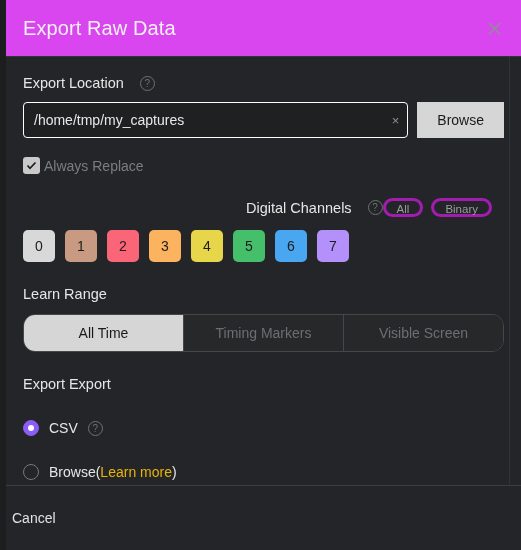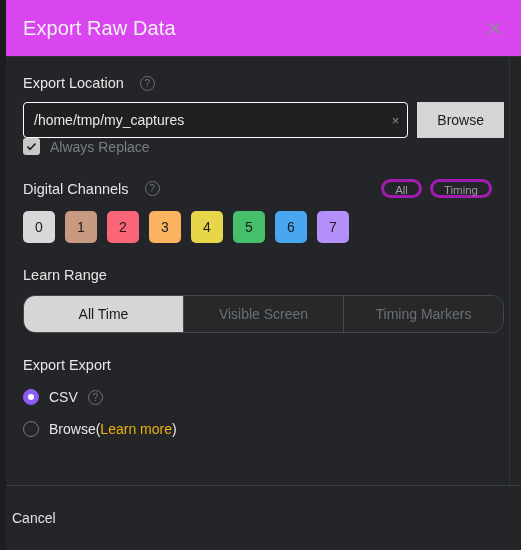--- a/index.html
+++ b/index.html
@@ -164,22 +164,22 @@
     border: none;
     border-radius: 0;
     font-size: 14px;
     font-family: "Liberation Sans", sans-serif;
     cursor: pointer;
   }
 
   .checkbox-row {
     display: flex;
     align-items: center;
-    gap: 10px;
-    margin-top: 0;
+    gap: 4px;
+    margin-top: 19px;
   }
   .checkbox {
     width: 17px;
     height: 17px;
     border-radius: 3px;
     background: #c9c9c9;
     display: flex;
     align-items: center;
     justify-content: center;
     cursor: pointer;
@@ -188,21 +188,21 @@
   .checkbox-label {
     font-size: 14px;
     color: #7b7e80;
   }
 
   
   .block { margin-top: 24px; }
   .block-head {
     display: flex;
     align-items: center;
-    justify-content: space-between;
+    justify-content: flex-end;
   }
   .pill-group {
     display: flex;
     gap: 8px;
     margin-right: 12px;
   }
   .pill {
     border: 3px solid #a21caf;
     color: #9a9d9f;
     background: transparent;
@@ -258,21 +258,21 @@
   .seg.active {
     background: #d6d6d6;
     color: #1a1a1a;
   }
 
   
   .radio-row {
     display: flex;
     align-items: center;
     gap: 10px;
-    margin-top: 16px;
+    margin-top: 28px;
   }
   .radio {
     width: 16px;
     height: 16px;
     border-radius: 50%;
     border: 1.5px solid #76797b;
     box-sizing: border-box;
     display: flex;
     align-items: center;
     justify-content: center;
@@ -375,43 +375,43 @@
         </div>
 
         <div class="block">
           <div class="block-head">
             <div class="section-label-row">
               <span class="section-label">Digital Channels</span>
               <span class="help-icon">?</span>
             </div>
             <div class="pill-group">
               <button class="pill">All</button>
-              <button class="pill">Timing</button>
+              <button class="pill">Binary</button>
             </div>
           </div>
           <div class="channels" id="channels">
               <div class="chan" style="background: rgb(216, 216, 216);">0</div>
               <div class="chan" style="background: rgb(200, 154, 130);">1</div>
               <div class="chan" style="background: rgb(250, 102, 119);">2</div>
               <div class="chan" style="background: rgb(251, 179, 96);">3</div>
               <div class="chan" style="background: rgb(232, 214, 74);">4</div>
               <div class="chan" style="background: rgb(69, 191, 106);">5</div>
               <div class="chan" style="background: rgb(73, 166, 240);">6</div>
               <div class="chan" style="background: rgb(180, 144, 250);">7</div>
             </div>
         </div>
 
         <div class="block">
           <div class="section-label-row">
             <span class="section-label">Learn Range</span>
           </div>
           <div class="segmented" id="time-range-segmented">
               <div class="seg active">All Time</div>
+              <div class="seg">Timing Markers</div>
               <div class="seg">Visible Screen</div>
-              <div class="seg">Timing Markers</div>
             </div>
         </div>
 
         <div class="block">
           <div class="section-label-row">
             <span class="section-label">Export Export</span>
           </div>
 
           <div class="radio-row">
             <span class="radio checked">

